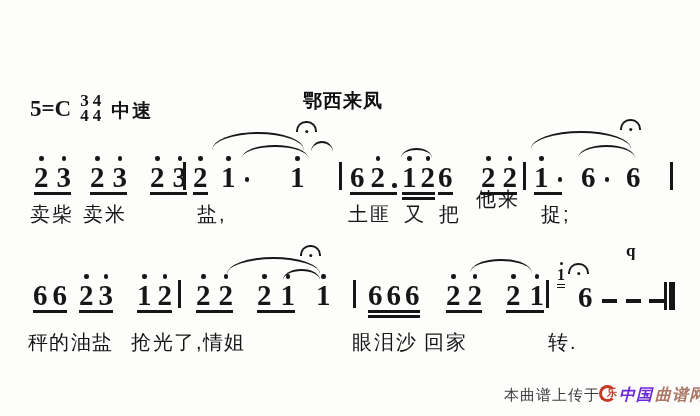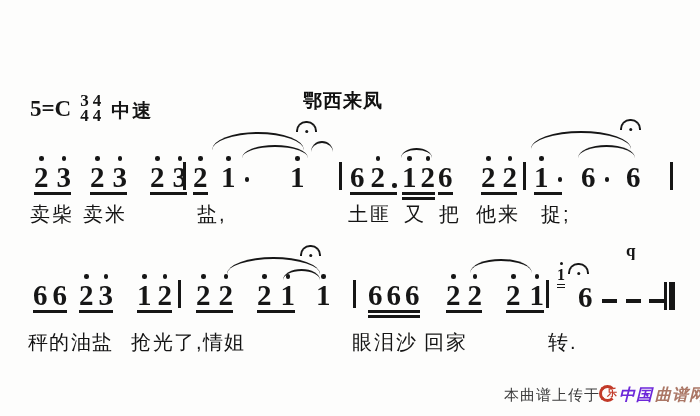--- a/index.html
+++ b/index.html
@@ -232,21 +232,21 @@
       <div class="fermata" style="left: 620px; top: 119px;">
         <div class="fdot"></div>
       </div>
       <div class="slur" style="width: 57px; height: 11px; left: 578px; top: 145px;"></div>
       <div class="lyric" style="left: 30px; top: 201px;">卖柴</div>
       <div class="lyric" style="left: 83px; top: 201px;">卖米</div>
       <div class="lyric" style="left: 197px; top: 201px;">盐,</div>
       <div class="lyric" style="left: 348px; top: 201px;">土匪</div>
       <div class="lyric" style="left: 404px; top: 201px;">又</div>
       <div class="lyric" style="left: 439px; top: 201px;">把</div>
-      <div class="lyric" style="left: 476px; top: 201px;">他来</div>
+      <div class="lyric" style="left: 476px; top: 186px;">他来</div>
       <div class="lyric" style="left: 541px; top: 201px;">捉;</div>
       <div class="note-group" style="left: 31px; top: 274px;">
         <div class="note-row" style="gap: 5px;">
           <div class="note">
             <div class="hidot"></div>
             <div class="digit">6</div>
           </div>
           <div class="note">
             <div class="hidot"></div>
             <div class="digit">6</div>

